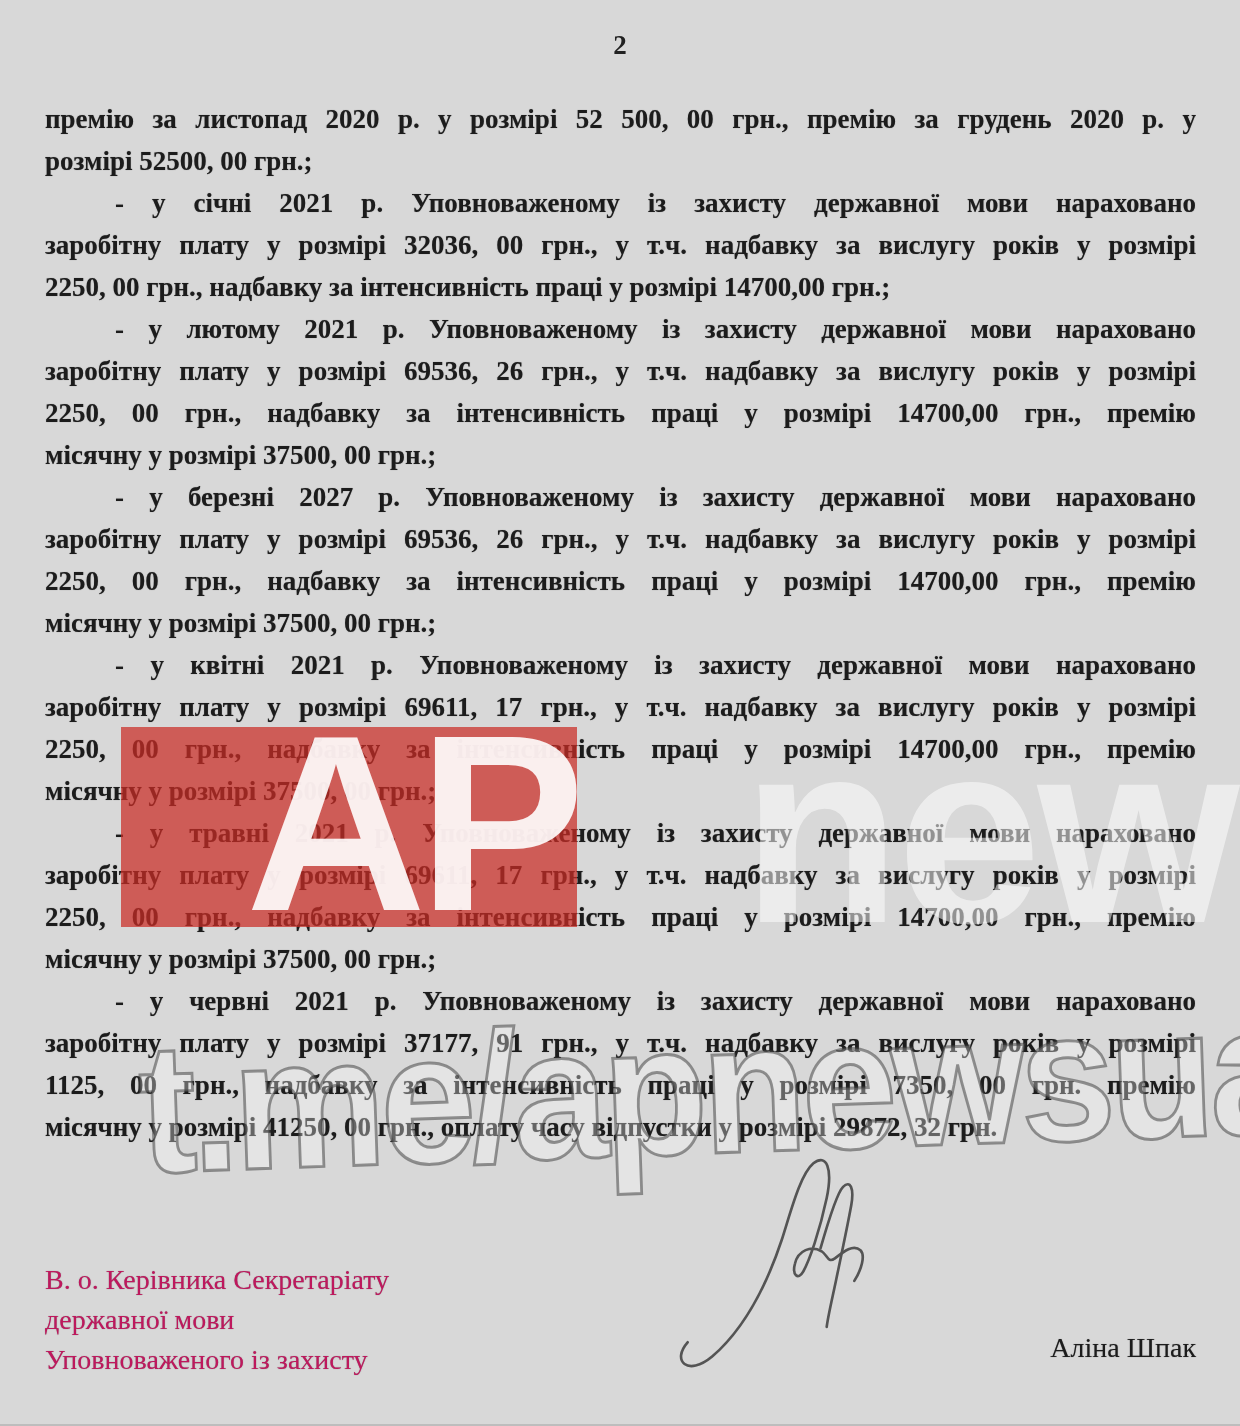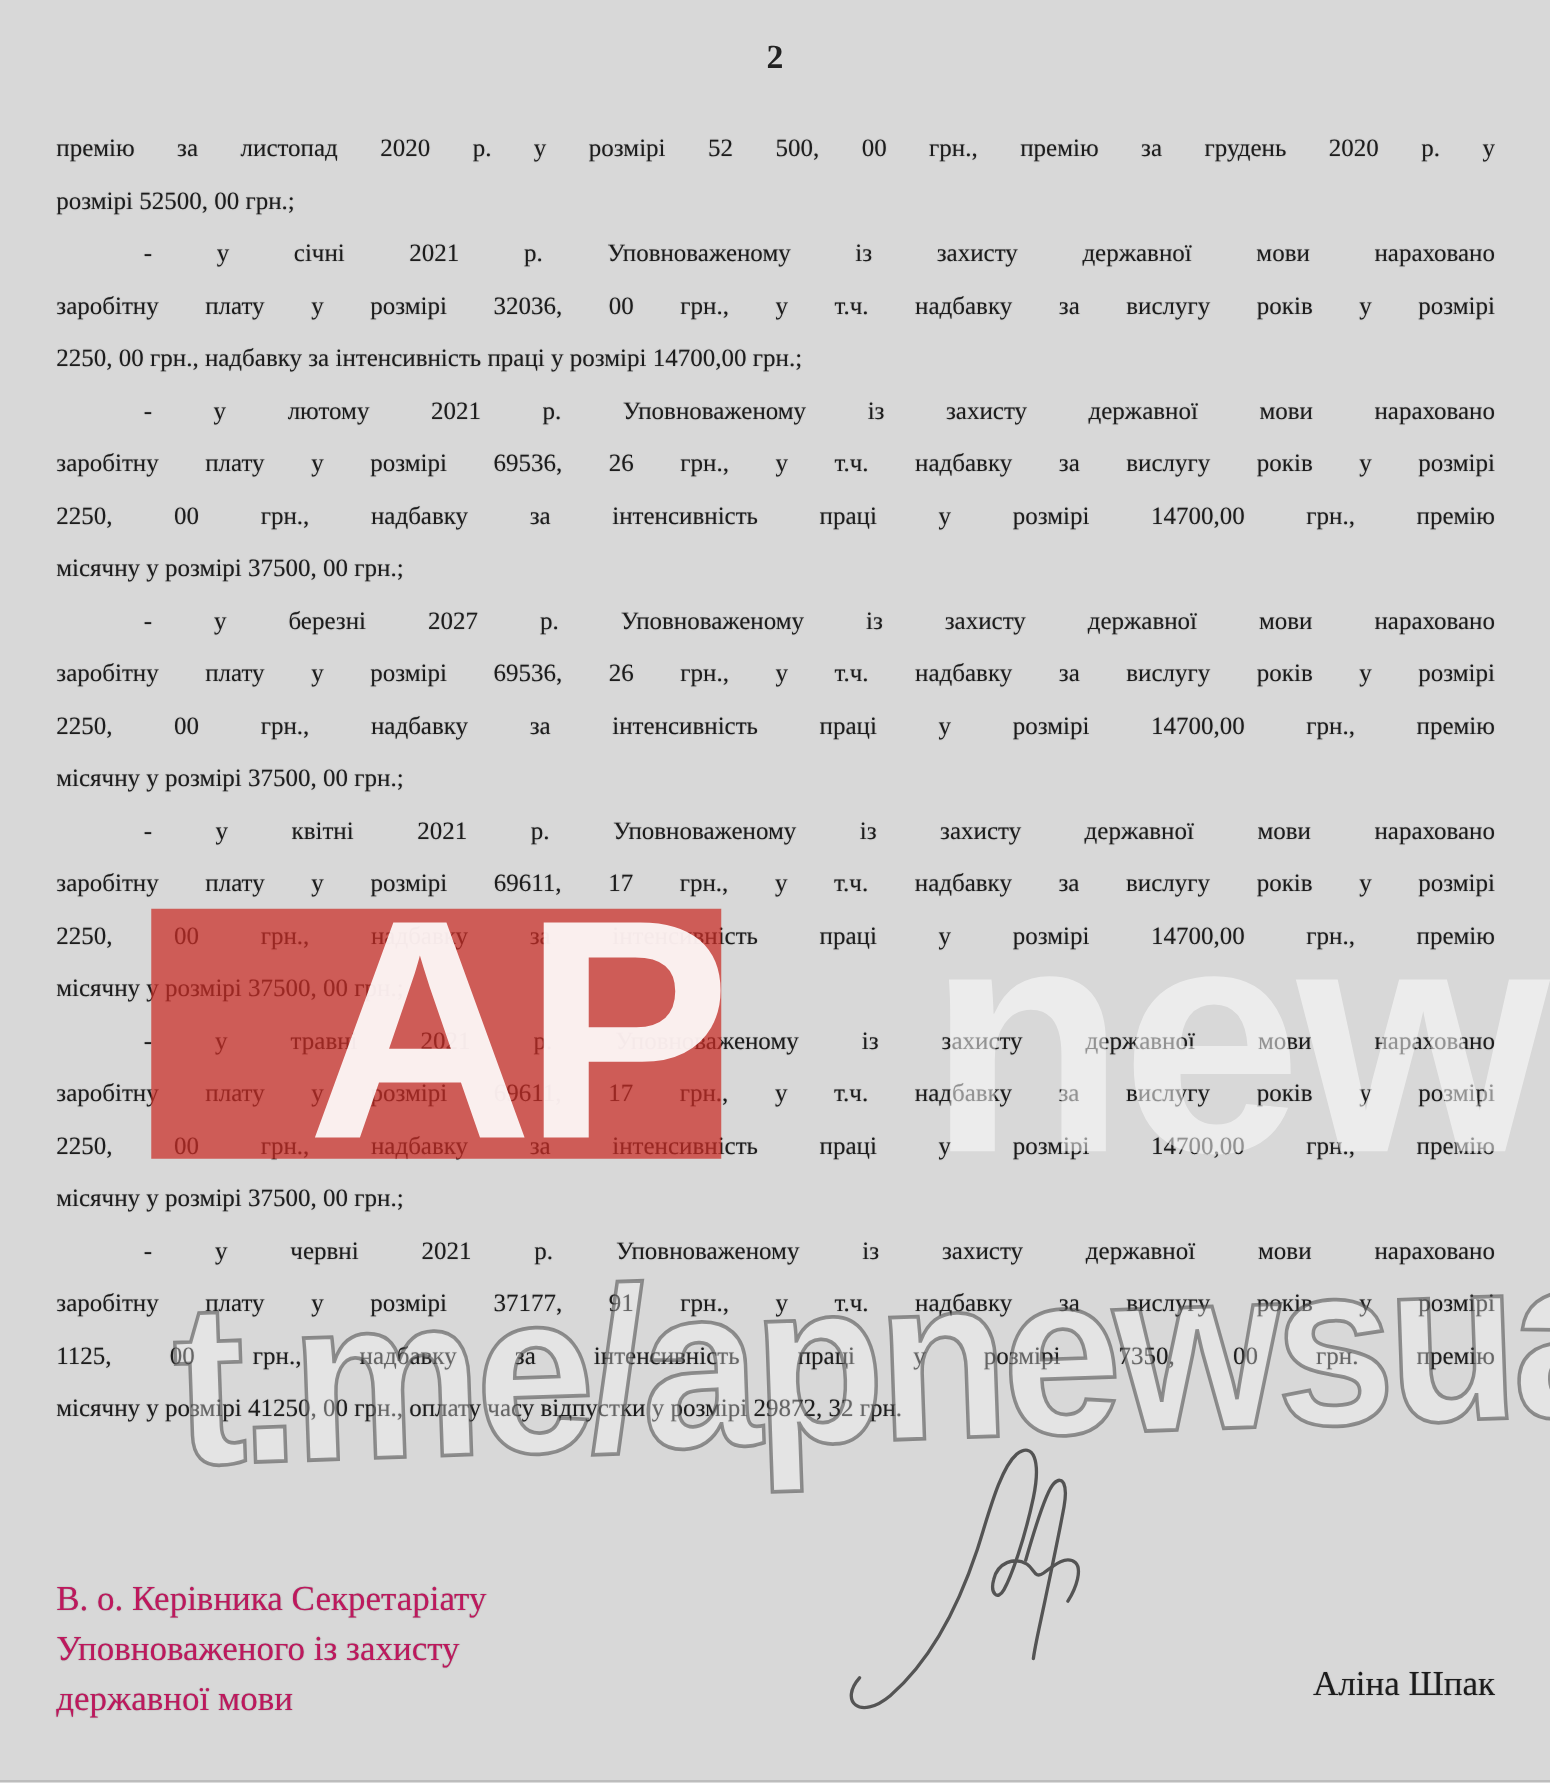--- a/index.html
+++ b/index.html
@@ -10,21 +10,21 @@
     border-bottom:2px solid #bdbdbd;
     box-sizing:border-box;
     font-family:"Liberation Serif", serif;
   }
   .pageno{
     position:absolute;top:30px;left:0;width:1240px;
     text-align:center;font-size:27px;font-weight:bold;color:#222;
   }
   .docbody{
     position:absolute;top:98px;left:45px;width:1151px;
-    font-size:20px;font-weight:normal;color:#1c1c1c;
+    font-size:27px;font-weight:bold;color:#1c1c1c;
     text-shadow:0 0 1px rgba(40,40,40,0.45);
   }
   .para{margin:0;padding:0;}
   .line{height:42px;line-height:42px;overflow:hidden;white-space:nowrap;}
   .line.just{text-align:justify;text-align-last:justify;white-space:normal;}
   .line.ind{text-indent:70px;}
   
   .wm-news{
     position:absolute;left:742px;top:702px;
     font-family:"Liberation Sans", sans-serif;font-weight:bold;
@@ -130,18 +130,18 @@
 
   <svg class="signature" width="215" height="225" viewBox="0 0 210 220">
     <g fill="none" stroke="#3d3d3d" stroke-width="2.6" stroke-linecap="round" opacity="0.85">
       <path d="M 22 188 C 6 206, 22 222, 46 202 C 76 176, 98 136, 114 88 C 123 60, 132 24, 145 13 C 158 3, 164 18, 158 47 C 151 80, 141 108, 135 119 C 130 128, 124 122, 127 111 C 130 98, 143 93, 153 99 C 159 103, 159 111, 166 106 C 175 99, 184 92, 191 98 C 196 103, 192 117, 185 128"></path>
       <path d="M 152 96 C 160 68, 168 42, 174 36 C 181 29, 185 37, 182 54 C 178 76, 172 104, 167 128 C 163 147, 159 164, 158 173"></path>
     </g>
   </svg>
 
   <div class="signoff-left">
     <div>В. о. Керівника Секретаріату</div>
+    <div>державної мови</div>
     <div>Уповноваженого із захисту</div>
-    <div>державної мови</div>
   </div>
   <div class="signoff-name">Аліна Шпак</div>
 
 </div>
 
 </body></html>

